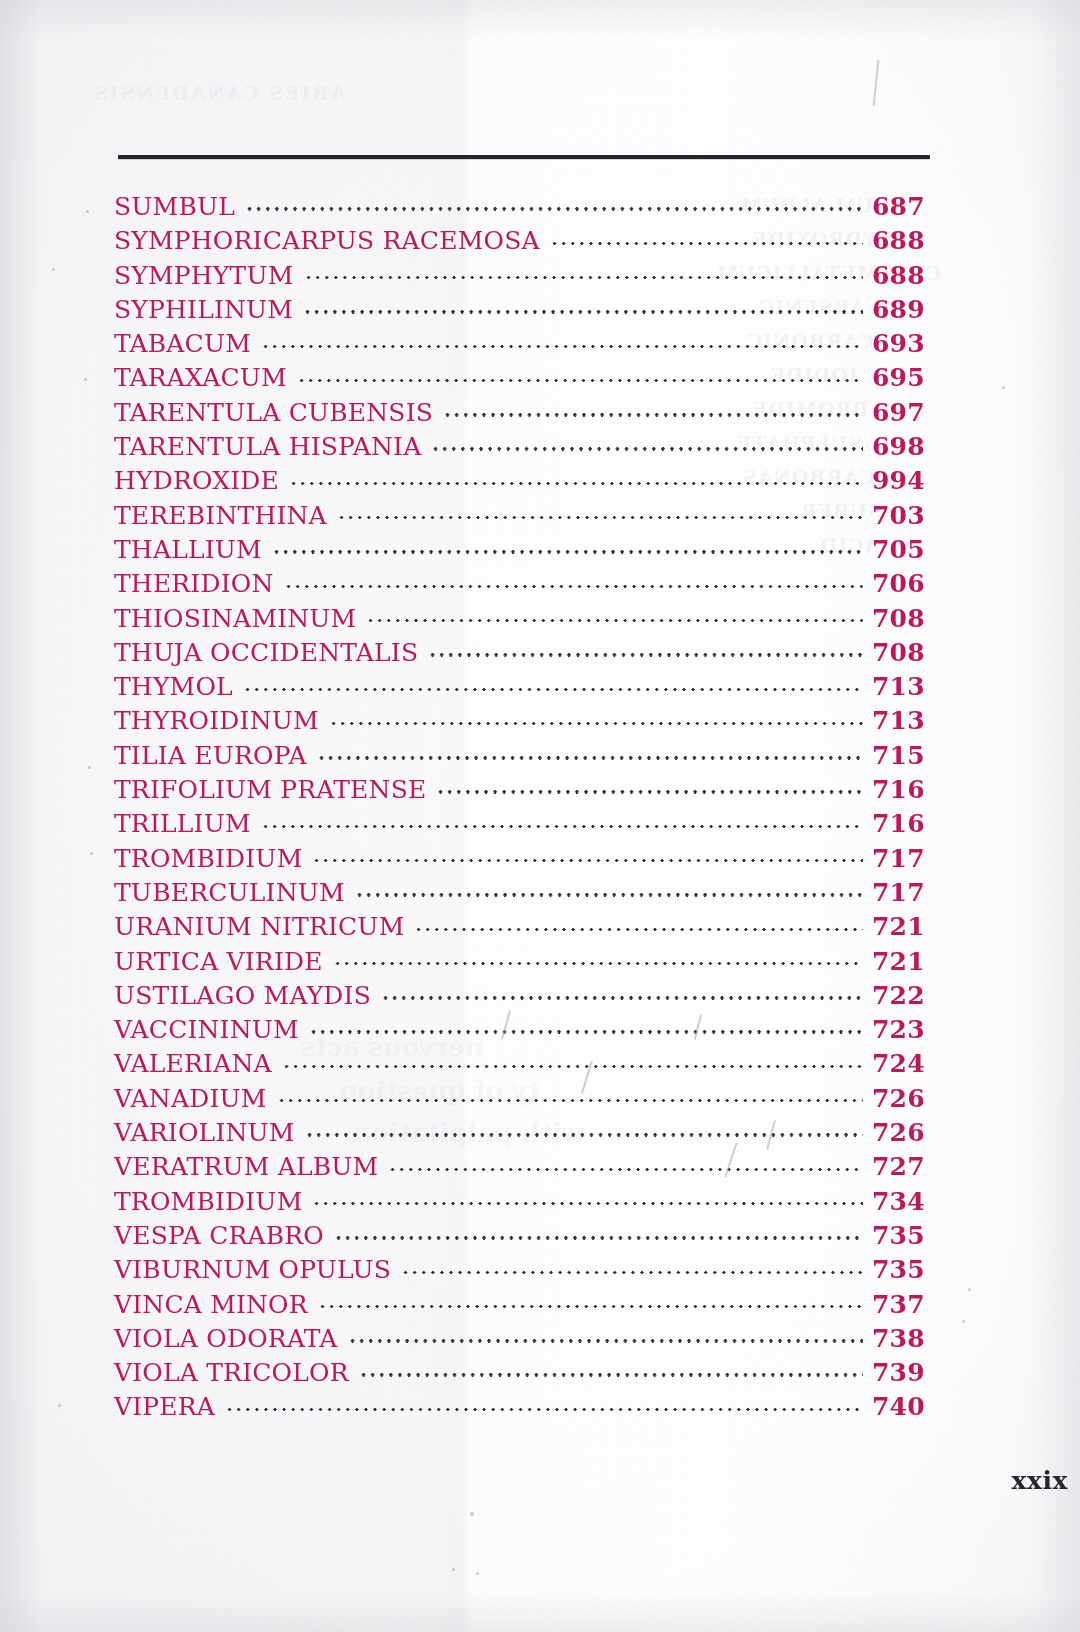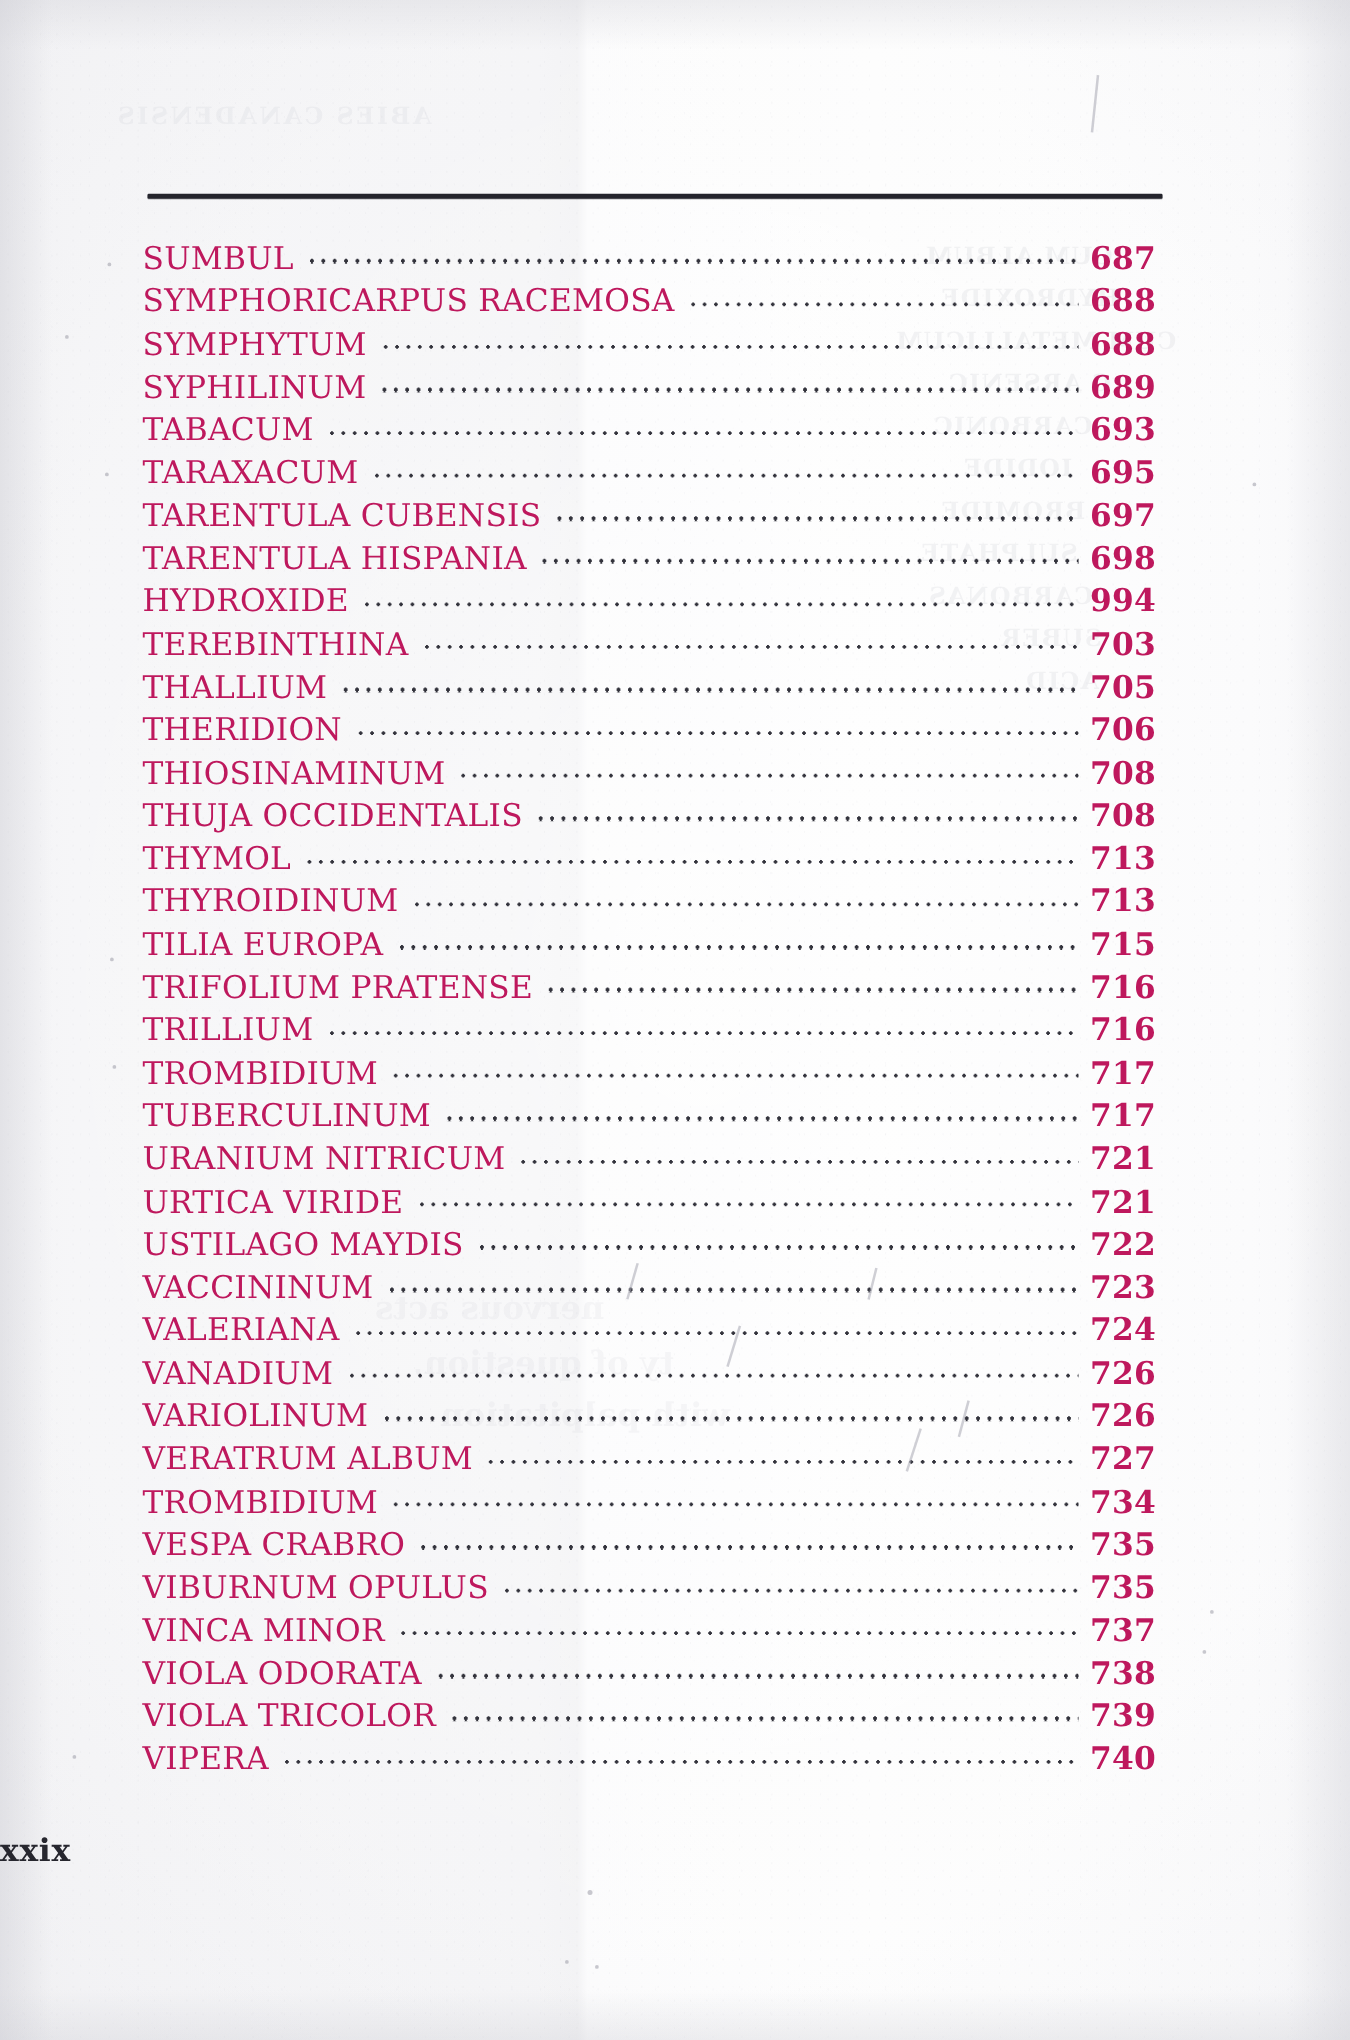--- a/index.html
+++ b/index.html
@@ -149,21 +149,21 @@
     padding-left: 7px;
     font-weight: 700;
   }
 
   
   .folio {
     position: absolute;
     left: 0;
     right: 12px;
     top: 1466px;
-    text-align: left;
+    text-align: right;
     font-size: 25px;
     font-weight: 700;
     letter-spacing: .6px;
     color: #26262e;
   }
 
   
   .speck {
     position: absolute;
     background: #9d9da8;

